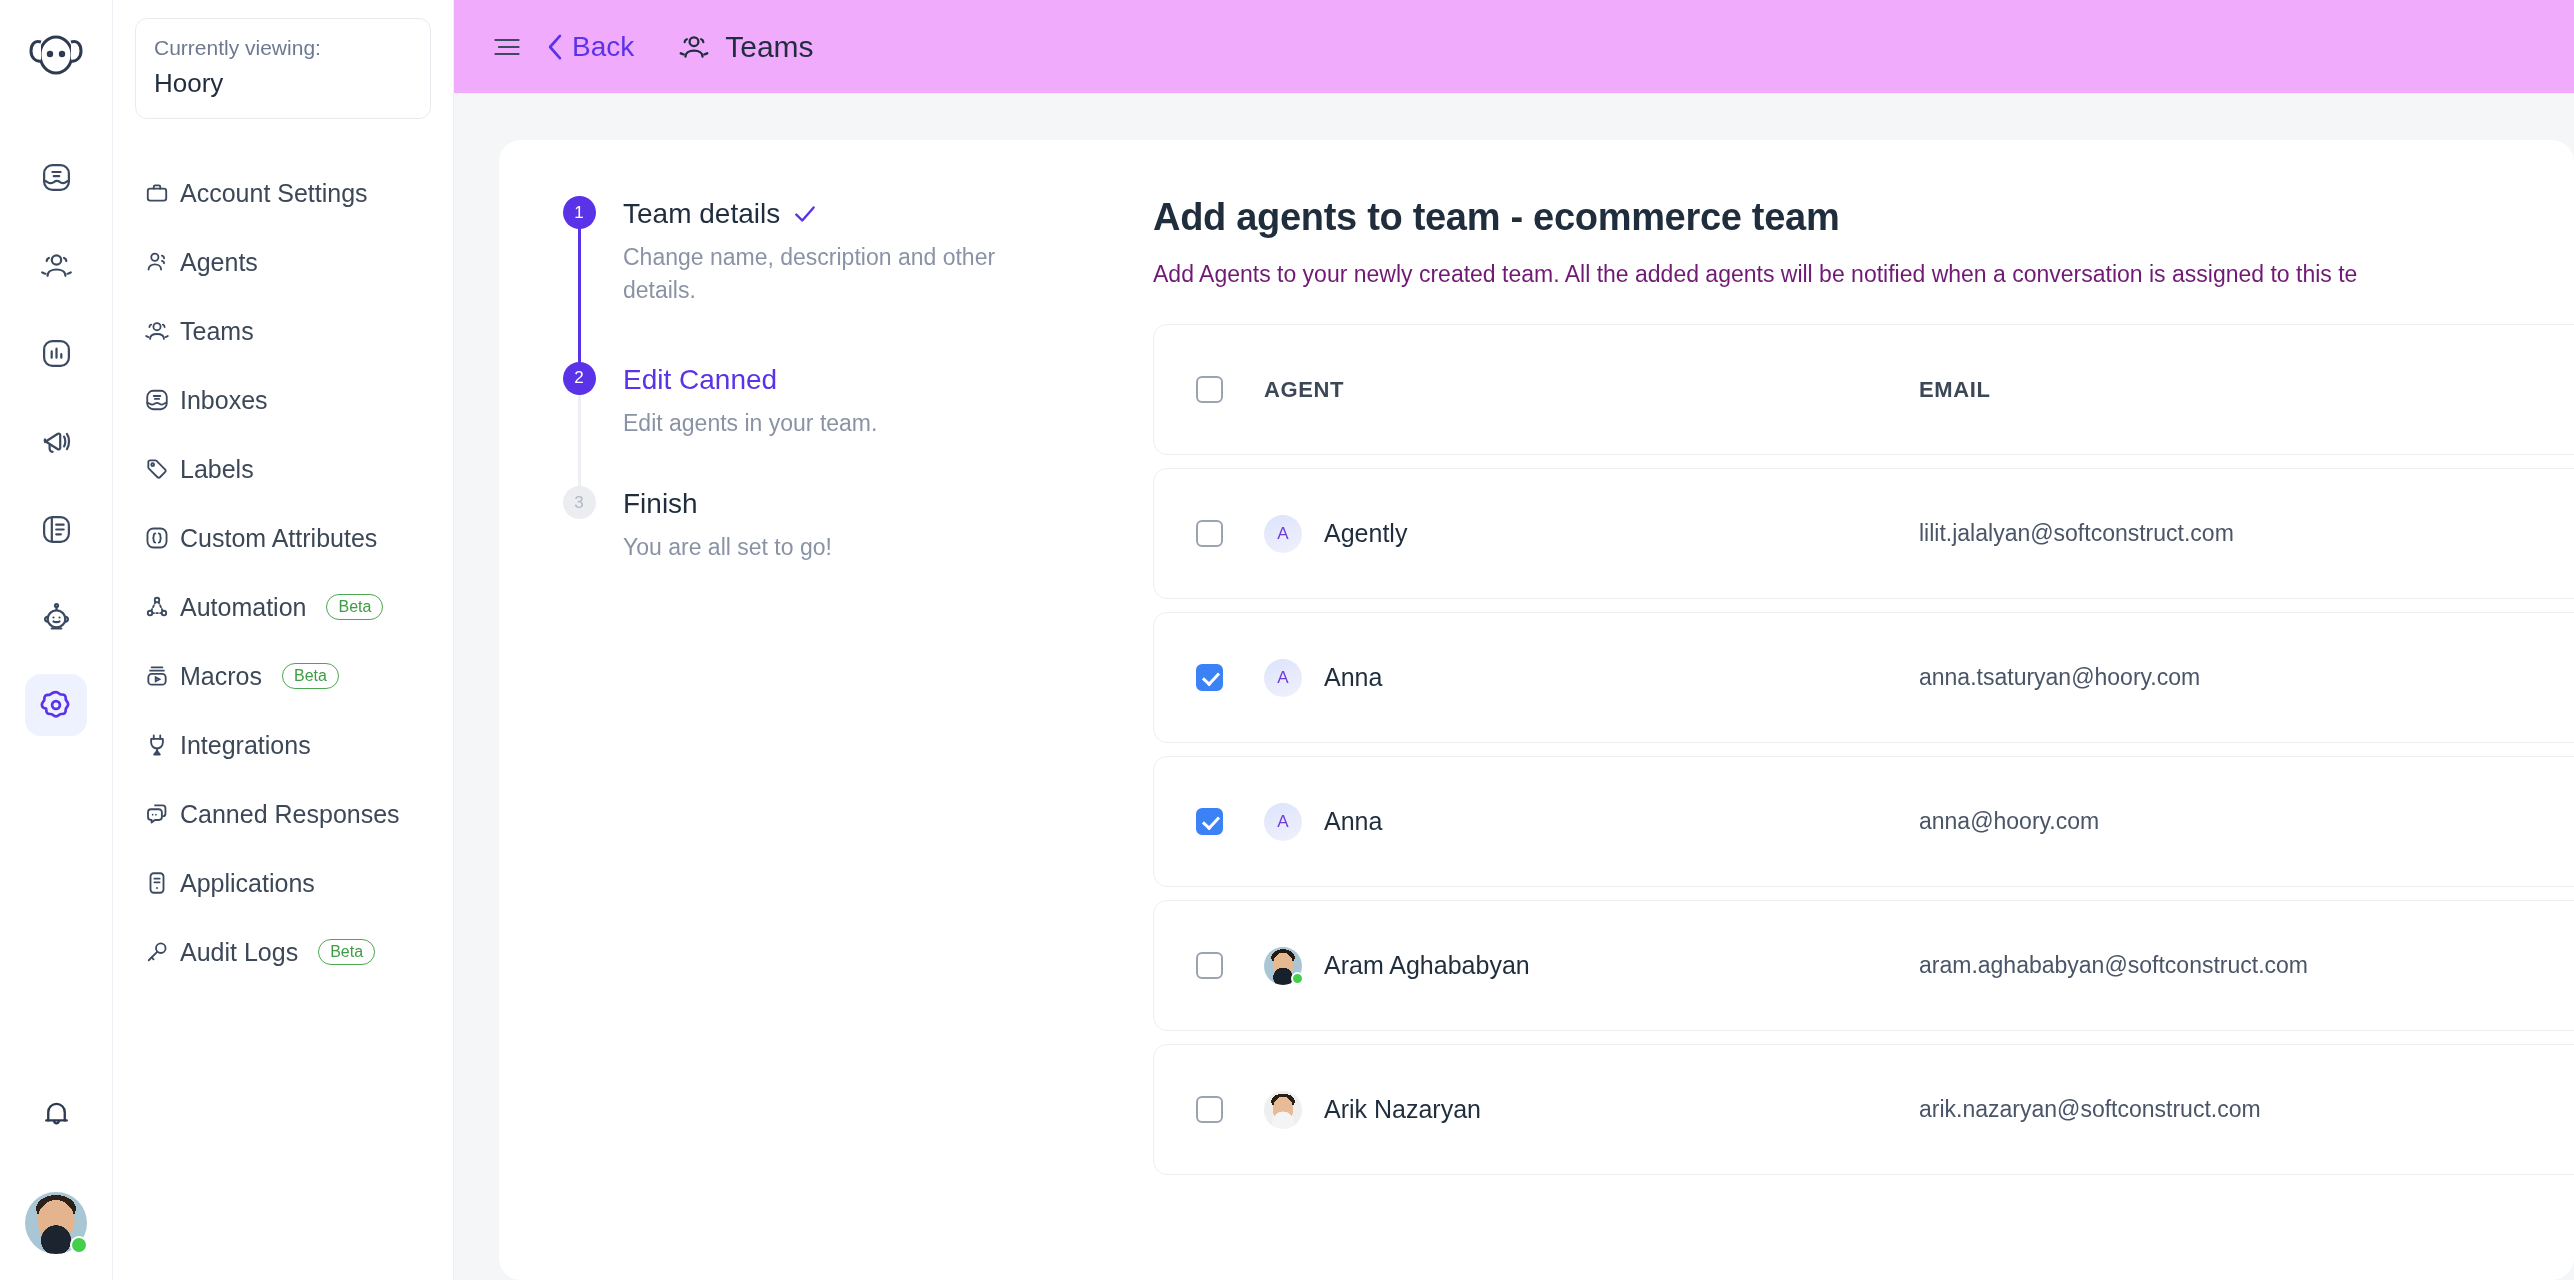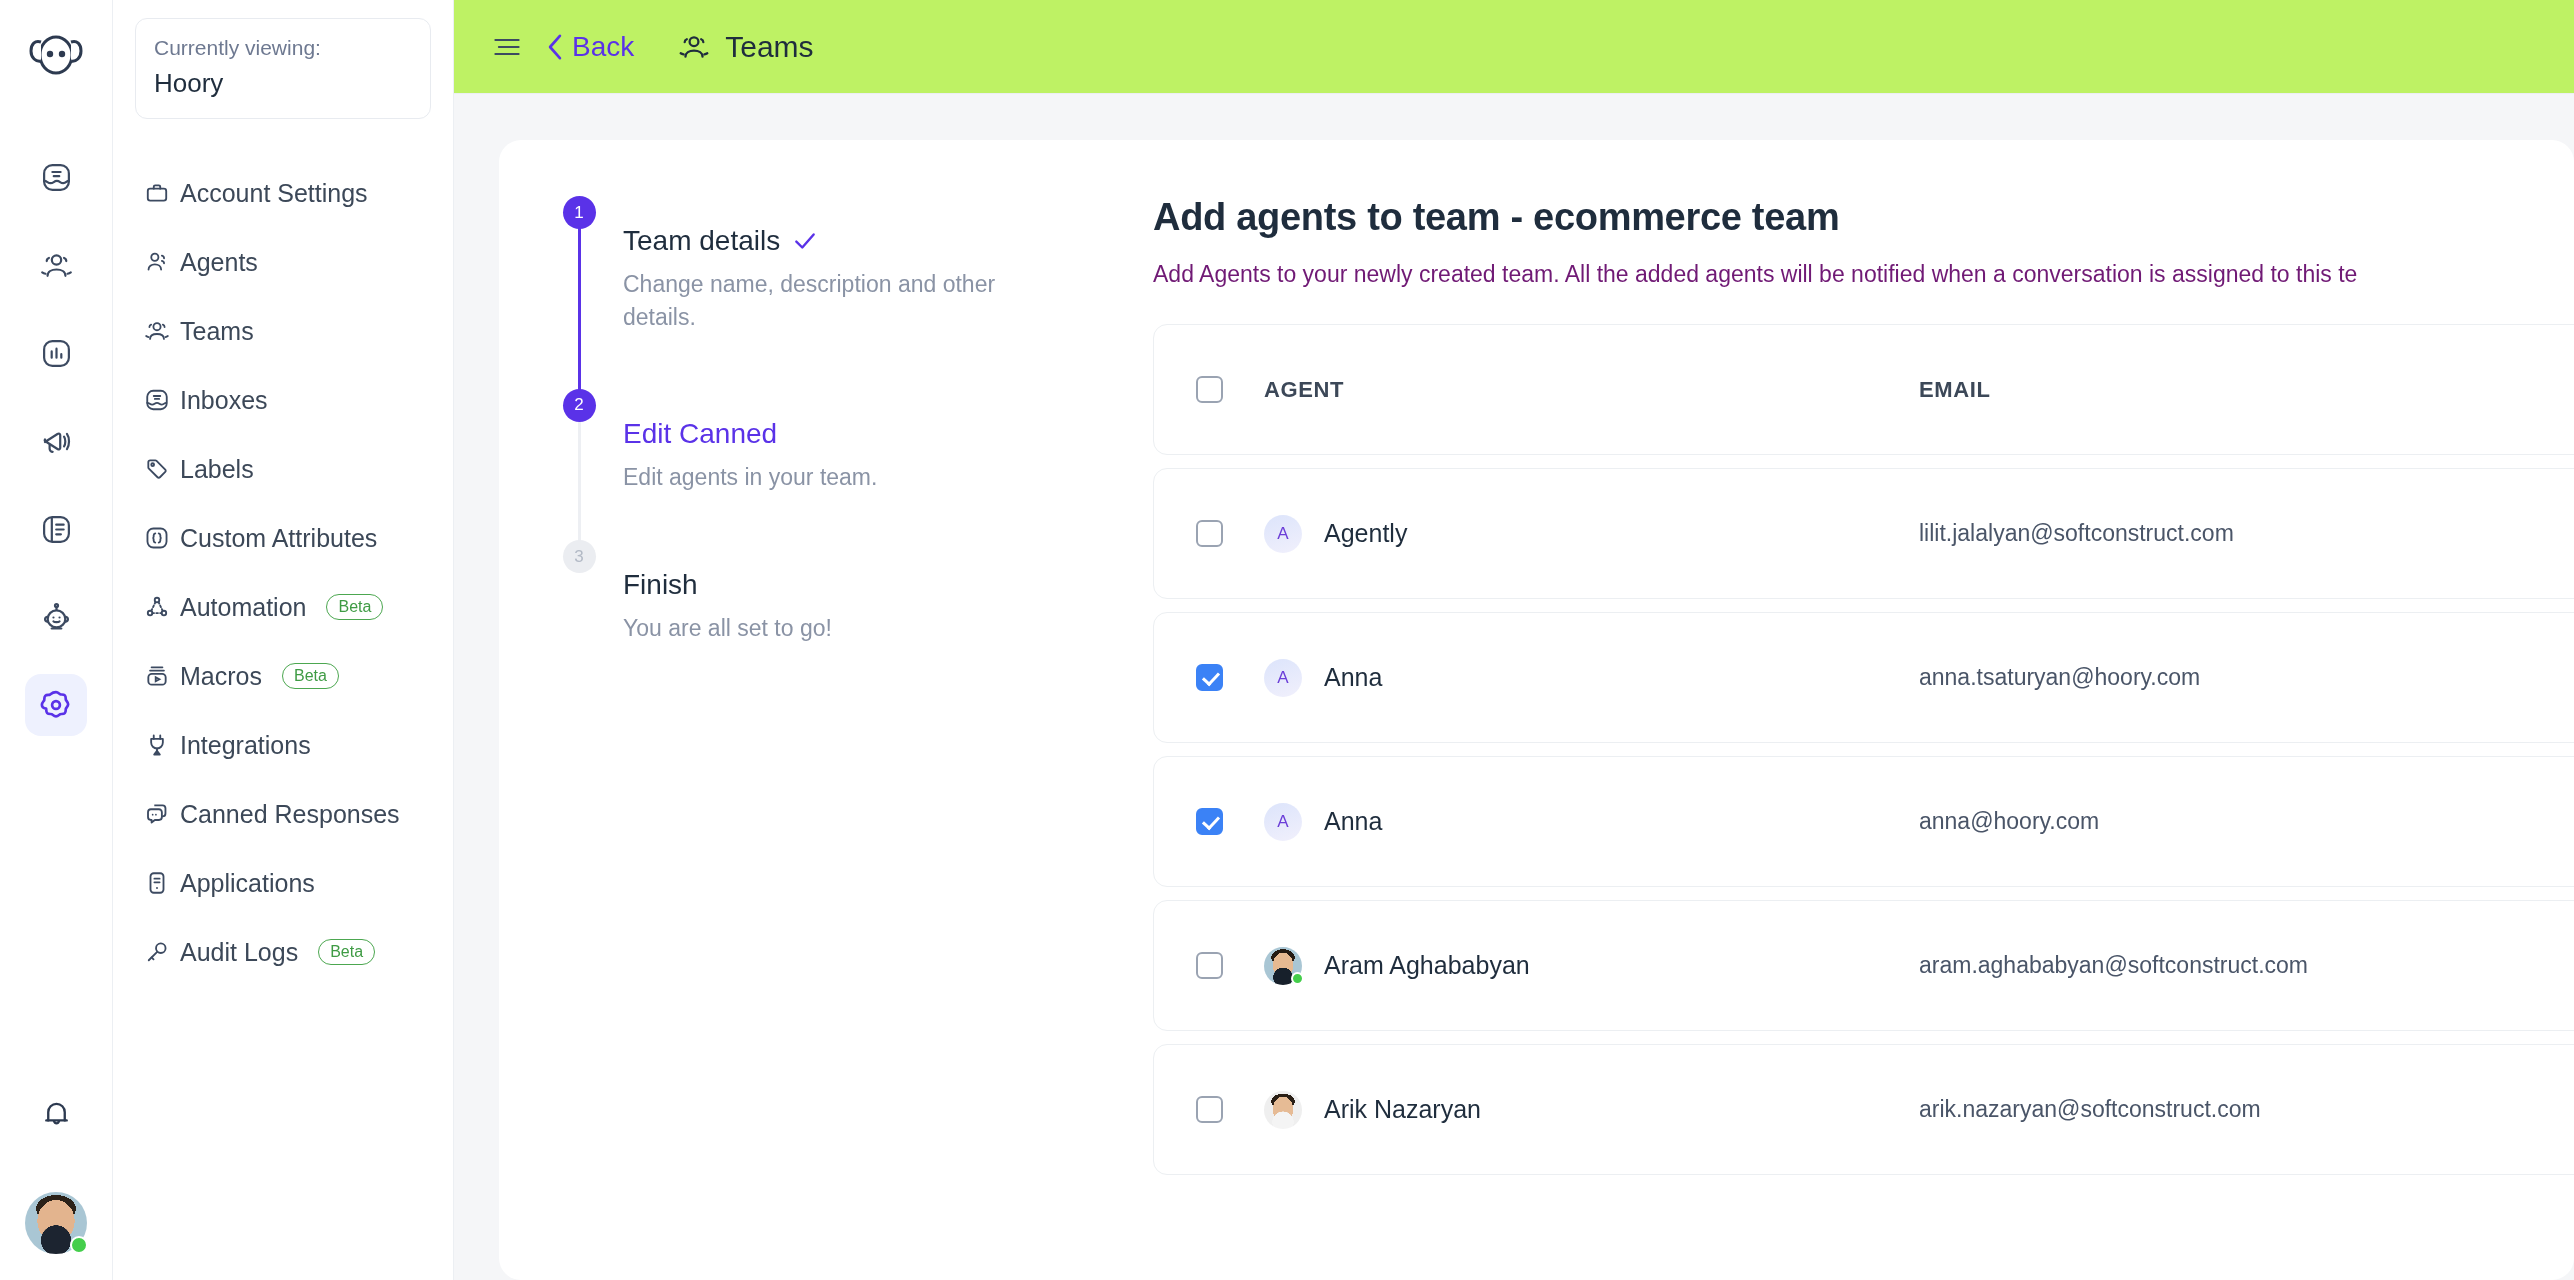--- a/index.html
+++ b/index.html
@@ -74,21 +74,21 @@
     border: 1px solid #4CA750; color: #3F9B44;
     border-radius: 999px; font-size: 16px;
     padding: 2px 11px 3px 11px; margin-left: 10px;
     line-height: 1.2;
   }
 
   
   .main { flex: 1 1 auto; height: 1280px; display: flex; flex-direction: column; min-width: 0;}
   .topbar {
     height: 94px; min-height: 94px;
-    background: #bef264; border-bottom: 1px solid #ECEFF3;
+    background: #f0abfc; border-bottom: 1px solid #ECEFF3;
     display: flex; align-items: center; gap: 22px;
     padding-left: 36px;
   }
   .hamburger { width: 34px; height: 34px; display:flex; align-items:center; justify-content:center; cursor:pointer;}
   .back-link {
     display: flex; align-items: center; gap: 8px;
     color: #5A32E8; font-size: 28px; cursor: pointer;
   }
   .page-title-wrap { display: flex; align-items: center; gap: 15px; margin-left: 22px; }
   .page-title { font-size: 30px; color: #1F2D3D; }
@@ -108,21 +108,21 @@
   .bullet {
     width: 33px; height: 33px; border-radius: 50%;
     background: #5A32E8; color: #fff;
     display: flex; align-items: center; justify-content: center;
     font-size: 17px; flex: 0 0 33px; z-index: 2;
   }
   .bullet.muted { background: #EBEDF1; color: #B3BAC6; }
   .connector { width: 3px; flex: 1 1 auto; background: #5A32E8; margin: -2px 0; }
   .connector.muted { background: #EDEFF3; }
   .step-body { padding-bottom: 6px; }
-  .step-title { font-size: 28px; color: #1F2D3D; display:flex; align-items:center; gap:12px; line-height:1.25;margin-top:27px;}
+  .step-title { font-size: 28px; color: #1F2D3D; display:flex; align-items:center; gap:12px; line-height:1.25;}
   .step-title.current { color: #5A32E8; }
   .step-desc { font-size: 23px; color: #8A93A5; line-height: 1.45; margin-top: 10px; max-width: 450px;}
   .step-1 .step-body { padding-bottom: 54px; }
   .step-2 .step-body { padding-bottom: 46px; }
 
   
   .pane { flex: 1 1 auto; padding: 0 0 0 32px; min-width: 0; }
   .pane-title { font-size: 38px; font-weight: bold; color: #1F2D3D; letter-spacing: -0.3px;}
   .pane-sub { font-size: 23px; color: #701a75; margin-top: 22px; white-space: nowrap; }
 

